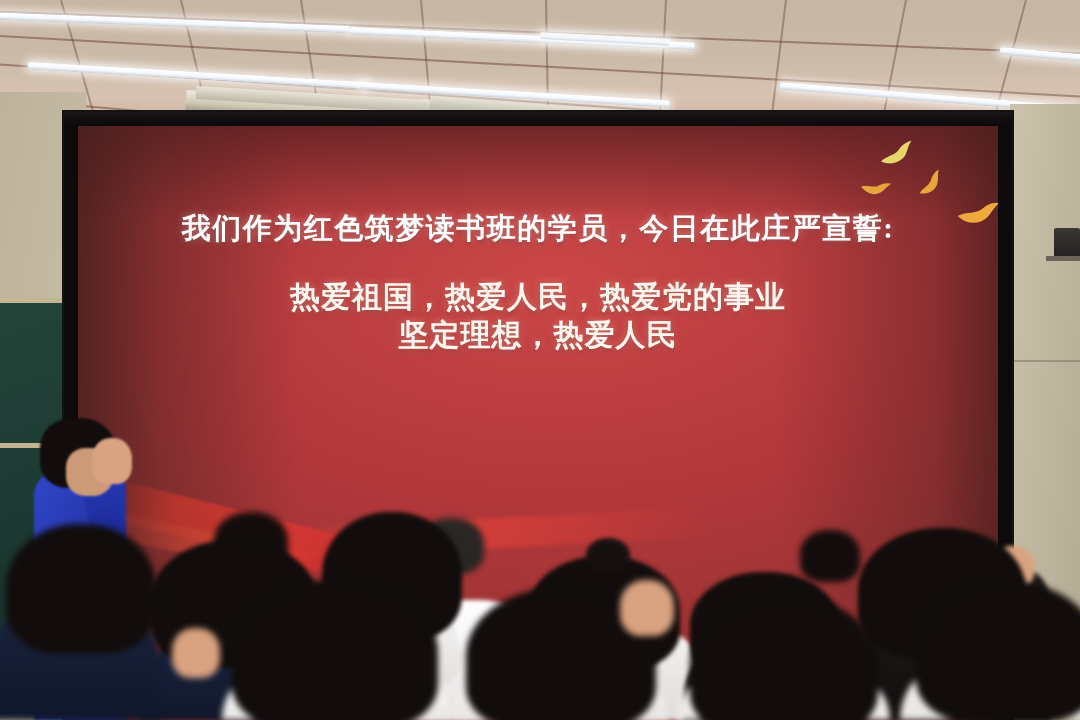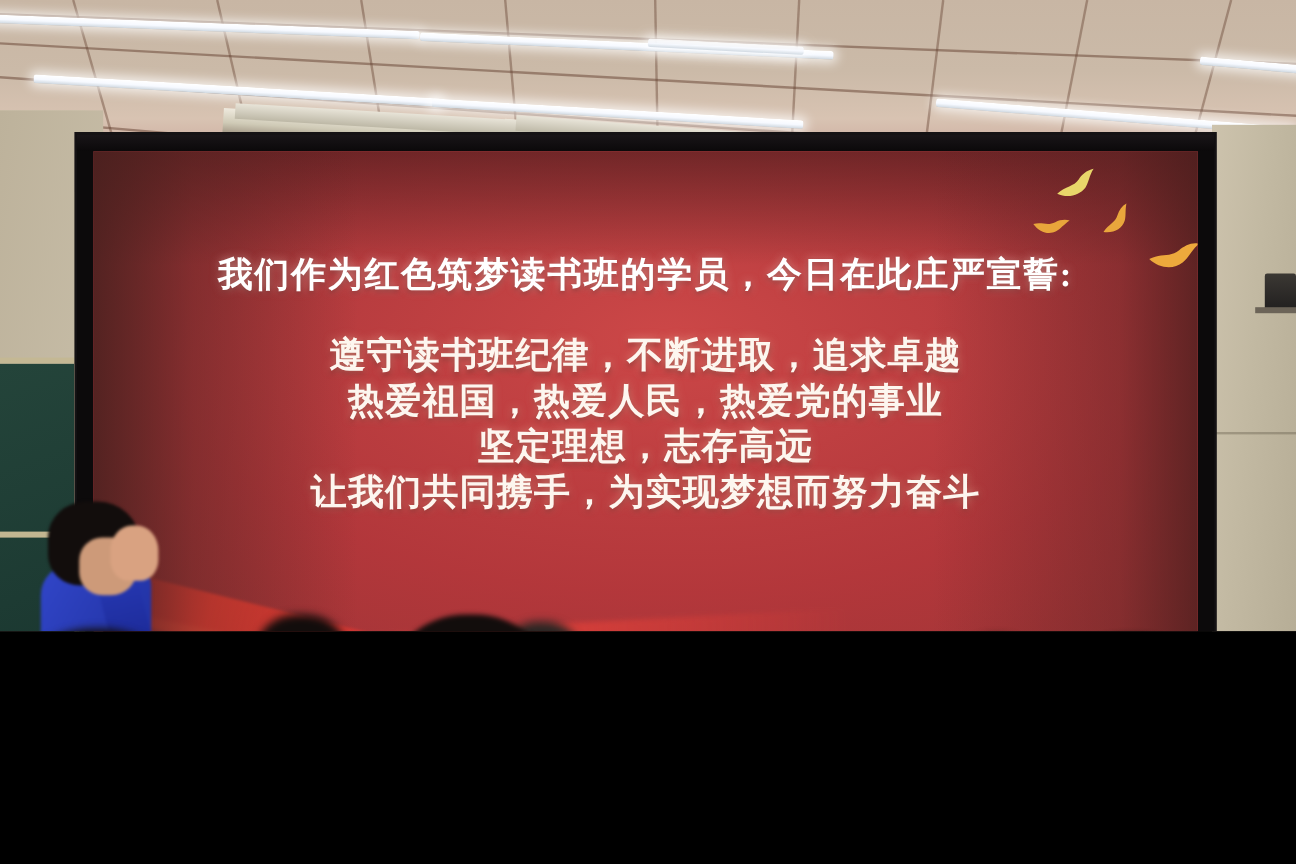--- a/index.html
+++ b/index.html
@@ -1,17 +1,17 @@
 <!DOCTYPE html>
 <html><head>
 <meta charset="utf-8">
 <style>
   html,body{margin:0;padding:0;background:#000;}
   #scene{
-    position:relative;width:1080px;height:526px;overflow:hidden;
+    position:relative;width:1080px;height:720px;overflow:hidden;
     font-family:"Liberation Serif","DejaVu Serif",serif;
     background:#b9a797;
   }
 
   
   .ceiling{
     position:absolute;left:0;top:0;width:1080px;height:132px;
     background:linear-gradient(#c8b6a4 0%, #cbbaa8 45%, #d8c3b2 75%, #caa79c 100%);
     overflow:hidden;
   }
@@ -209,24 +209,22 @@
     </div>
     <div class="dove" style="left:878px;top:72px;transform:rotate(6deg);">
       <svg width="44" height="32" viewBox="0 0 44 32">
           <path fill="#eda93c" d="M2 20 C11 14 19 17 26 10 C30 6 36 2 42 3 C36 9 35 15 30 20 C23 27 11 27 2 20 Z"></path>
         </svg>
     </div>
 
     <div class="headline">我们作为红色筑梦读书班的学员，今日在此庄严宣誓:</div>
 
     <div class="oath">
-      <div class="oath-line">遵守读书班纪律，不断进取，追求卓越</div>
       <div class="oath-line">热爱祖国，热爱人民，热爱党的事业</div>
-      <div class="oath-line">坚定理想，志存高远</div>
-      <div class="oath-line">让我们共同携手，为实现梦想而努力奋斗</div>
+      <div class="oath-line">坚定理想，热爱人民</div>
     </div>
   </div>
 
   <div class="person blur1">
     <div class="shirt" style="left:34px;top:470px;width:92px;height:250px;background:linear-gradient(120deg,#3146c9,#1f2f9d 60%,#16217a);border-radius:26px 18px 0 0;"></div>
     <div class="arm" style="left:84px;top:450px;width:34px;height:96px;background:linear-gradient(#2a3fc0,#1b2894);border-radius:16px;transform:rotate(-14deg);"></div>
     <div class="hair" style="left:40px;top:418px;width:76px;height:70px;border-radius:42% 46% 34% 36%;"></div>
     <div style="position:absolute;left:66px;top:448px;width:48px;height:48px;background:#cd9a79;border-radius:40% 44% 44% 40%;"></div>
     <div class="fist" style="left:92px;top:438px;width:40px;height:46px;"></div>
   </div>

